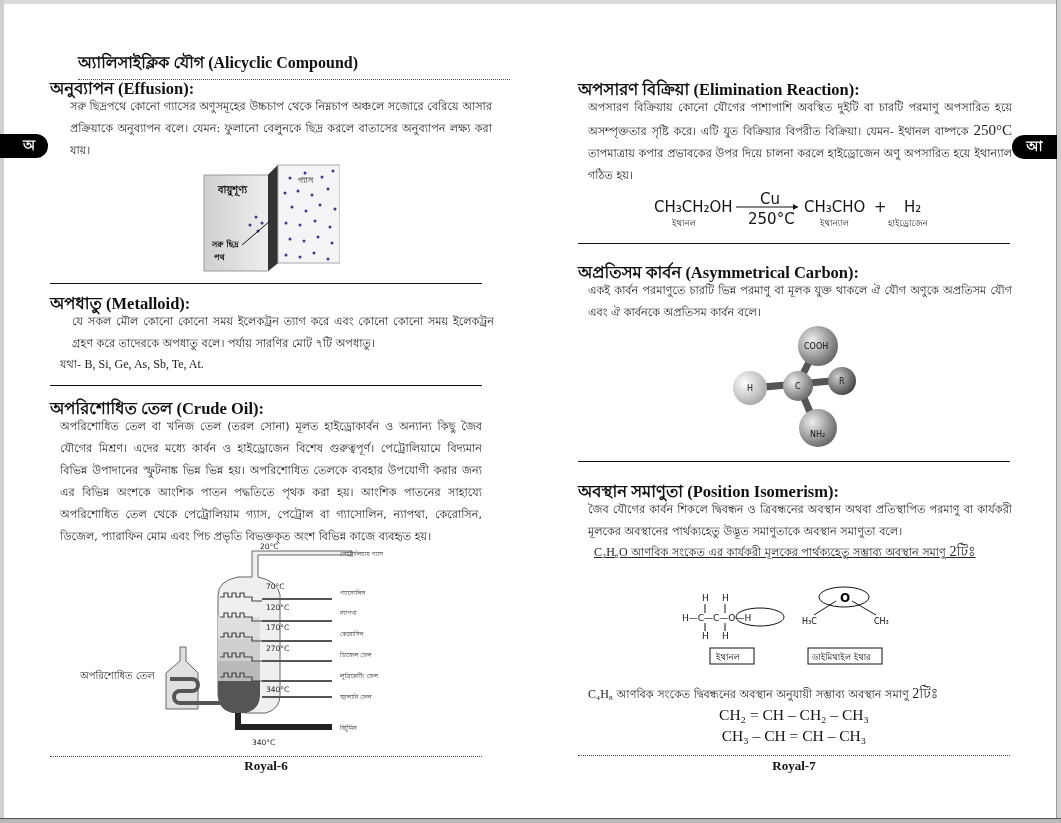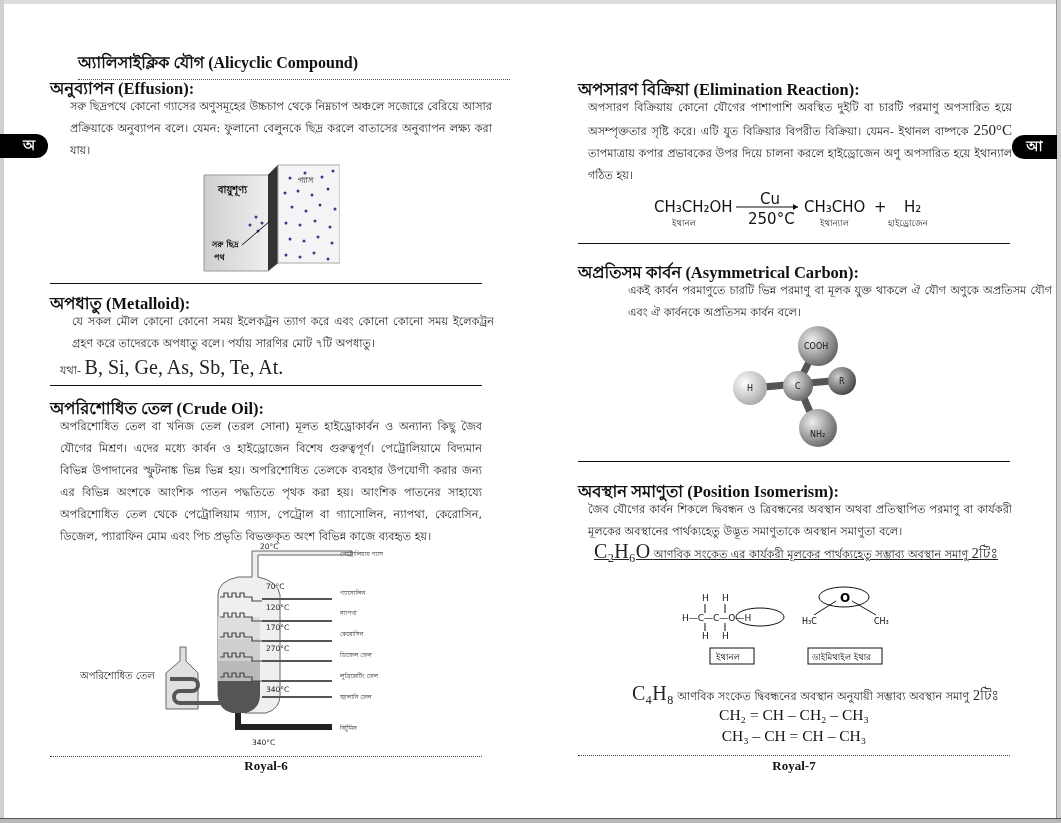--- a/index.html
+++ b/index.html
@@ -47,21 +47,21 @@
 
   .svgfig { position:absolute; }
   .svgfig text { font-family:"DejaVu Sans", sans-serif; }
   .eq-text { font-family:"Liberation Serif", serif; }
   .formula {
     position:absolute; font-family:"Liberation Serif", serif; font-size:15.5px; text-align:center; white-space:nowrap;
   }
   .mixed {
     position:absolute; font-family:"DejaVu Sans", sans-serif; font-size:11.2px; white-space:nowrap; color:#222;
   }
-  .mixed .latin { font-family:"Liberation Serif", serif; font-size:20px; }
+  .mixed .latin { font-family:"Liberation Serif", serif; font-size:12px; }
 </style>
 </head>
 <body>
 
 <div class="frame-top"></div>
 <div class="frame-left"></div>
 <div class="frame-right"></div>
 <div class="frame-bottom"></div>
 
 <div class="tab-left">অ</div>
@@ -209,21 +209,21 @@
     <g font-size="8.5" fill="#222">
       <text x="24" y="36">ইথানল</text>
       <text x="172" y="36">ইথান্যাল</text>
       <text x="240" y="36">হাইড্রোজেন</text>
     </g>
   </svg>
 
   <div class="rule" style="top:243px;left:0;width:432px;"></div>
 
   <div class="sec-title" style="top:260px;left:0;text-align:right;">অপ্রতিসম কার্বন (Asymmetrical Carbon):</div>
-  <div class="para" style="top:280px;left:10px;width:424px;margin-left:40px;">একই কার্বন পরমাণুতে চারটি ভিন্ন পরমাণু বা মূলক যুক্ত থাকলে ঐ যৌগ অণুকে অপ্রতিসম যৌগ এবং ঐ কার্বনকে অপ্রতিসম কার্বন বলে।</div>
+  <div class="para" style="top:280px;left:10px;width:424px;">একই কার্বন পরমাণুতে চারটি ভিন্ন পরমাণু বা মূলক যুক্ত থাকলে ঐ যৌগ অণুকে অপ্রতিসম যৌগ এবং ঐ কার্বনকে অপ্রতিসম কার্বন বলে।</div>
 
   <svg class="svgfig" style="left:150px;top:318px;" width="140" height="132">
     <defs>
       <radialGradient id="g1" cx="0.35" cy="0.35" r="0.7">
           <stop offset="0" stop-color="#eeeeee"></stop>
           <stop offset="1" stop-color="#666"></stop>
         </radialGradient>
       <radialGradient id="g2" cx="0.35" cy="0.35" r="0.7">
           <stop offset="0" stop-color="#ffffff"></stop>
           <stop offset="1" stop-color="#a8a8a8"></stop>
@@ -284,21 +284,21 @@
       <text x="162" y="17" font-size="12" font-weight="bold" font-family="DejaVu Sans, sans-serif">O</text>
       <line x1="158" y1="16" x2="136" y2="30" stroke="#111"></line>
       <line x1="174" y1="16" x2="198" y2="30" stroke="#111"></line>
       <text x="124" y="39" font-size="8" font-family="DejaVu Sans, sans-serif">H₃C</text>
       <text x="196" y="39" font-size="8" font-family="DejaVu Sans, sans-serif">CH₃</text>
     </g>
     <rect x="130" y="63" width="74" height="16" fill="none" stroke="#111"></rect>
     <text x="134" y="75" font-size="8.5">ডাইমিথাইল ইথার</text>
   </svg>
 
-  <div class="mixed" style="top:682px;left:10px;margin-left:44px;">
+  <div class="mixed" style="top:682px;left:10px;">
     <span class="latin">C₄H₈</span>
     <span>আণবিক সংকেত দ্বিবন্ধনের অবস্থান অনুযায়ী সম্ভাব্য অবস্থান সমাণু</span>
     <span class="latin" style="font-size:14px">2টিঃ</span>
   </div>
   <div class="formula" style="top:706px;left:0;width:432px;">CH₂ = CH – CH₂ – CH₃</div>
   <div class="formula" style="top:727px;left:0;width:432px;text-align:center;">CH₃ – CH = CH – CH₃</div>
 
   <div class="dotrule" style="top:755px;left:0;width:432px;"></div>
   <div class="footer" style="top:758px;left:0;width:432px;">Royal-7</div>
 </div>

